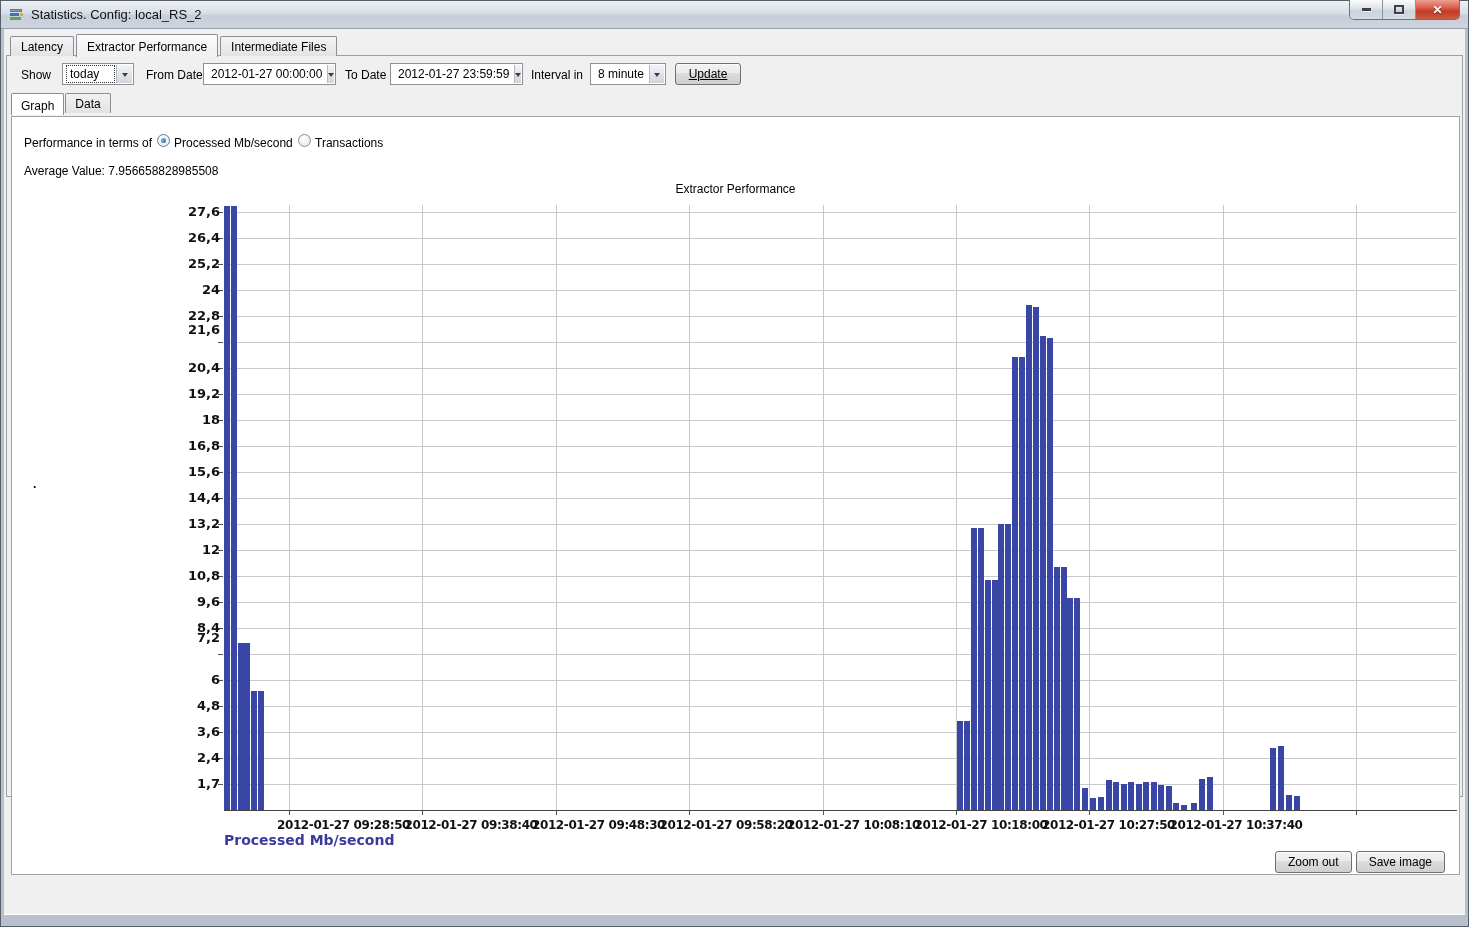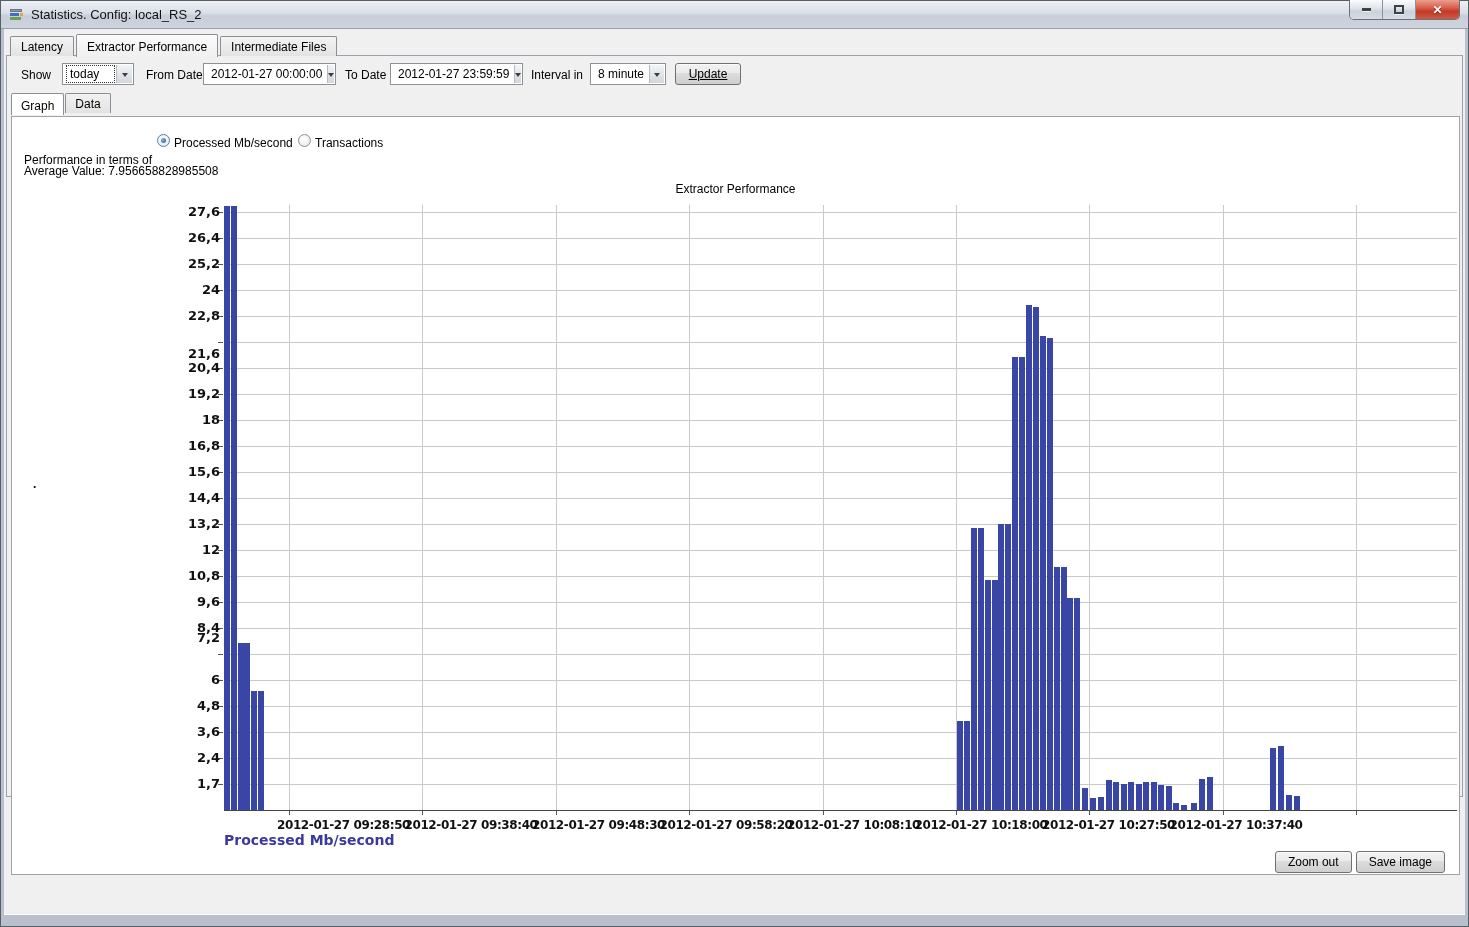--- a/index.html
+++ b/index.html
@@ -58,21 +58,21 @@
 
   
   .subtabstrip{position:absolute; left:4px; top:37px; height:23px; display:flex; z-index:6;}
   .subtab{height:20px; padding:3px 9px 2px; margin-right:1px; background:linear-gradient(#f2f2f2,#e2e2e2);
     border:1px solid #8b8e96; border-bottom:none; border-radius:2px 2px 0 0; font-size:12px;}
   .subtab.active{height:22px; padding-top:5px; background:#fff; margin-bottom:-1px; position:relative; z-index:7;}
 
   
   .innerpane{position:absolute; left:4px; top:60px; width:1449px; height:759px; background:#fff; border:1px solid #a3a3a3;}
 
-  .prompt{position:absolute; left:12px; top:36px; font-size:12px;}
+  .prompt{position:absolute; left:12px; top:19px; font-size:12px;}
   .radio{position:absolute; width:13px; height:13px; border-radius:50%; border:1px solid #8f8f8f;
     background:radial-gradient(circle at 40% 35%, #ffffff, #dfe4e8); top:17px;}
   .radio.sel{border-color:#567fa5;}
   .radio.sel::after{content:""; display:block; width:5px; height:5px; border-radius:50%; margin:3px 0 0 3px;
     background:radial-gradient(circle at 35% 35%, #7fb6d9, #1e5f8e);}
   .radiolabel{position:absolute; top:19px; font-size:12px;}
   .avg{position:absolute; left:12px; top:47px; font-size:12px;}
 
   
   #chart{position:absolute; inset:0; overflow:hidden;}
@@ -205,21 +205,21 @@
             <div class="tickmark" style="left: 206px; top: 147px; width: 5px; height: 1px;"></div>
             <div class="ylab" style="left: 158px; top: 138px;">25,2</div>
             <div class="hgrid" style="left: 212px; top: 173px; width: 1233px; height: 1px;"></div>
             <div class="tickmark" style="left: 206px; top: 173px; width: 5px; height: 1px;"></div>
             <div class="ylab" style="left: 158px; top: 164px;">24</div>
             <div class="hgrid" style="left: 212px; top: 199px; width: 1233px; height: 1px;"></div>
             <div class="tickmark" style="left: 206px; top: 199px; width: 5px; height: 1px;"></div>
             <div class="ylab" style="left: 158px; top: 190px;">22,8</div>
             <div class="hgrid" style="left: 212px; top: 225px; width: 1233px; height: 1px;"></div>
             <div class="tickmark" style="left: 206px; top: 225px; width: 5px; height: 1px;"></div>
-            <div class="ylab" style="left: 158px; top: 228px;">21,6</div>
+            <div class="ylab" style="left: 158px; top: 204px;">21,6</div>
             <div class="hgrid" style="left: 212px; top: 251px; width: 1233px; height: 1px;"></div>
             <div class="tickmark" style="left: 206px; top: 251px; width: 5px; height: 1px;"></div>
             <div class="ylab" style="left: 158px; top: 242px;">20,4</div>
             <div class="hgrid" style="left: 212px; top: 277px; width: 1233px; height: 1px;"></div>
             <div class="tickmark" style="left: 206px; top: 277px; width: 5px; height: 1px;"></div>
             <div class="ylab" style="left: 158px; top: 268px;">19,2</div>
             <div class="hgrid" style="left: 212px; top: 303px; width: 1233px; height: 1px;"></div>
             <div class="tickmark" style="left: 206px; top: 303px; width: 5px; height: 1px;"></div>
             <div class="ylab" style="left: 158px; top: 294px;">18</div>
             <div class="hgrid" style="left: 212px; top: 329px; width: 1233px; height: 1px;"></div>

